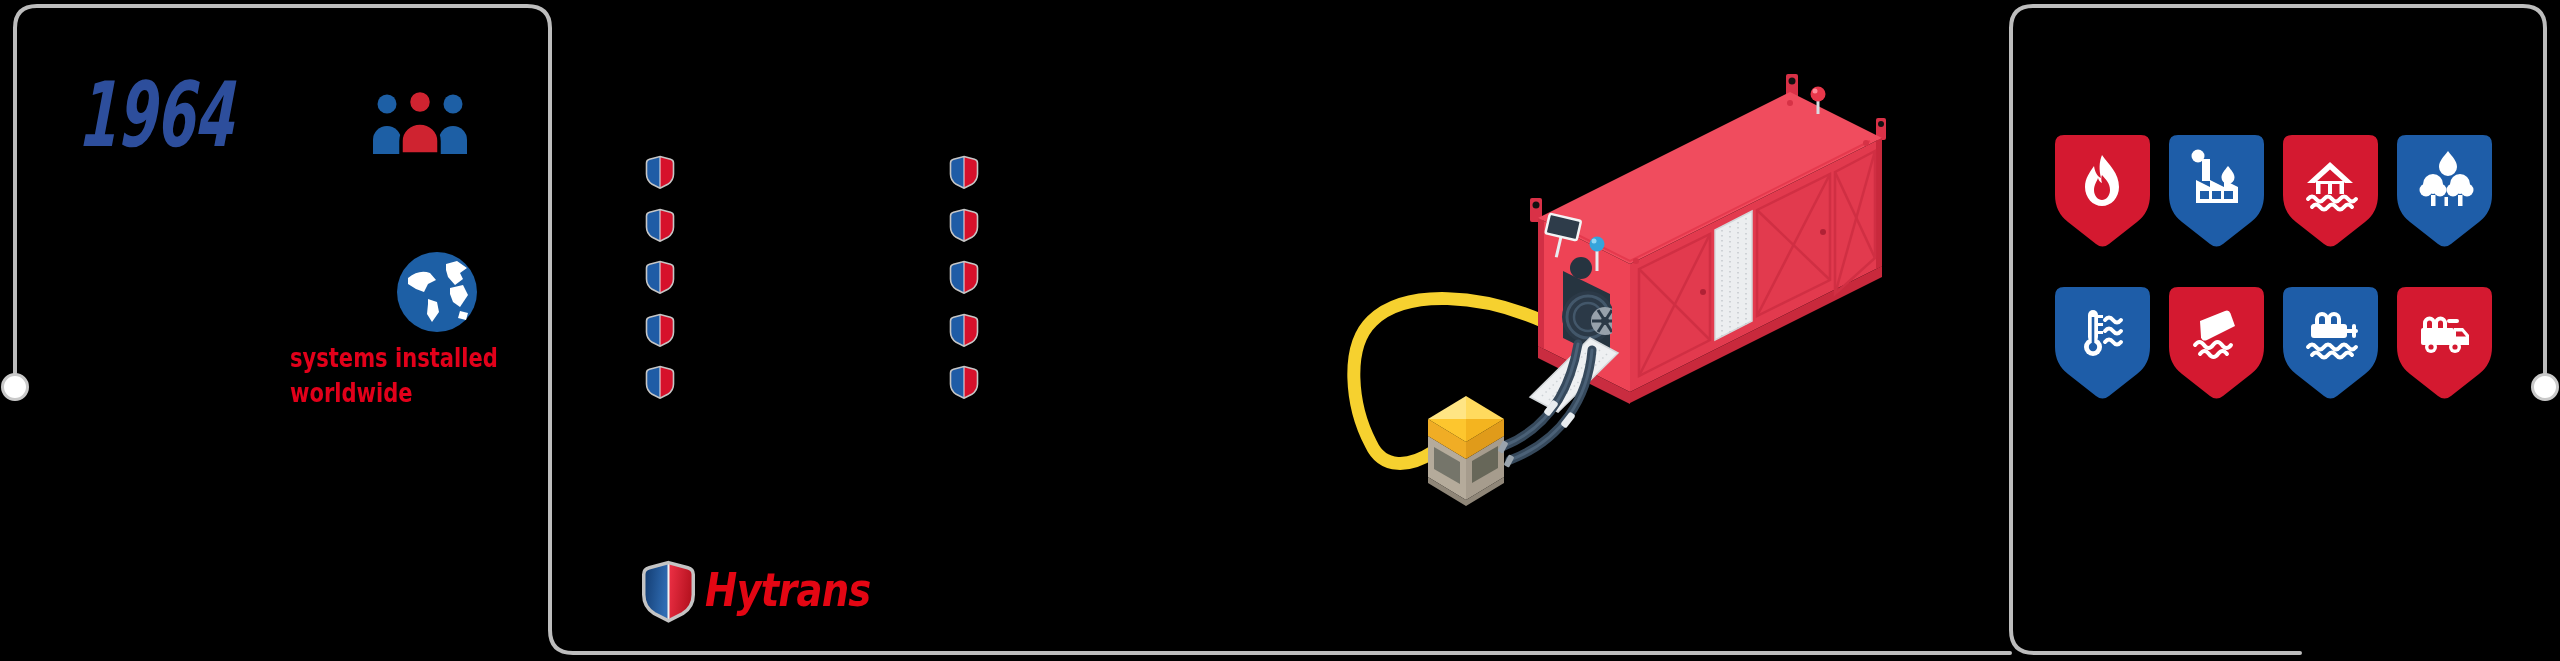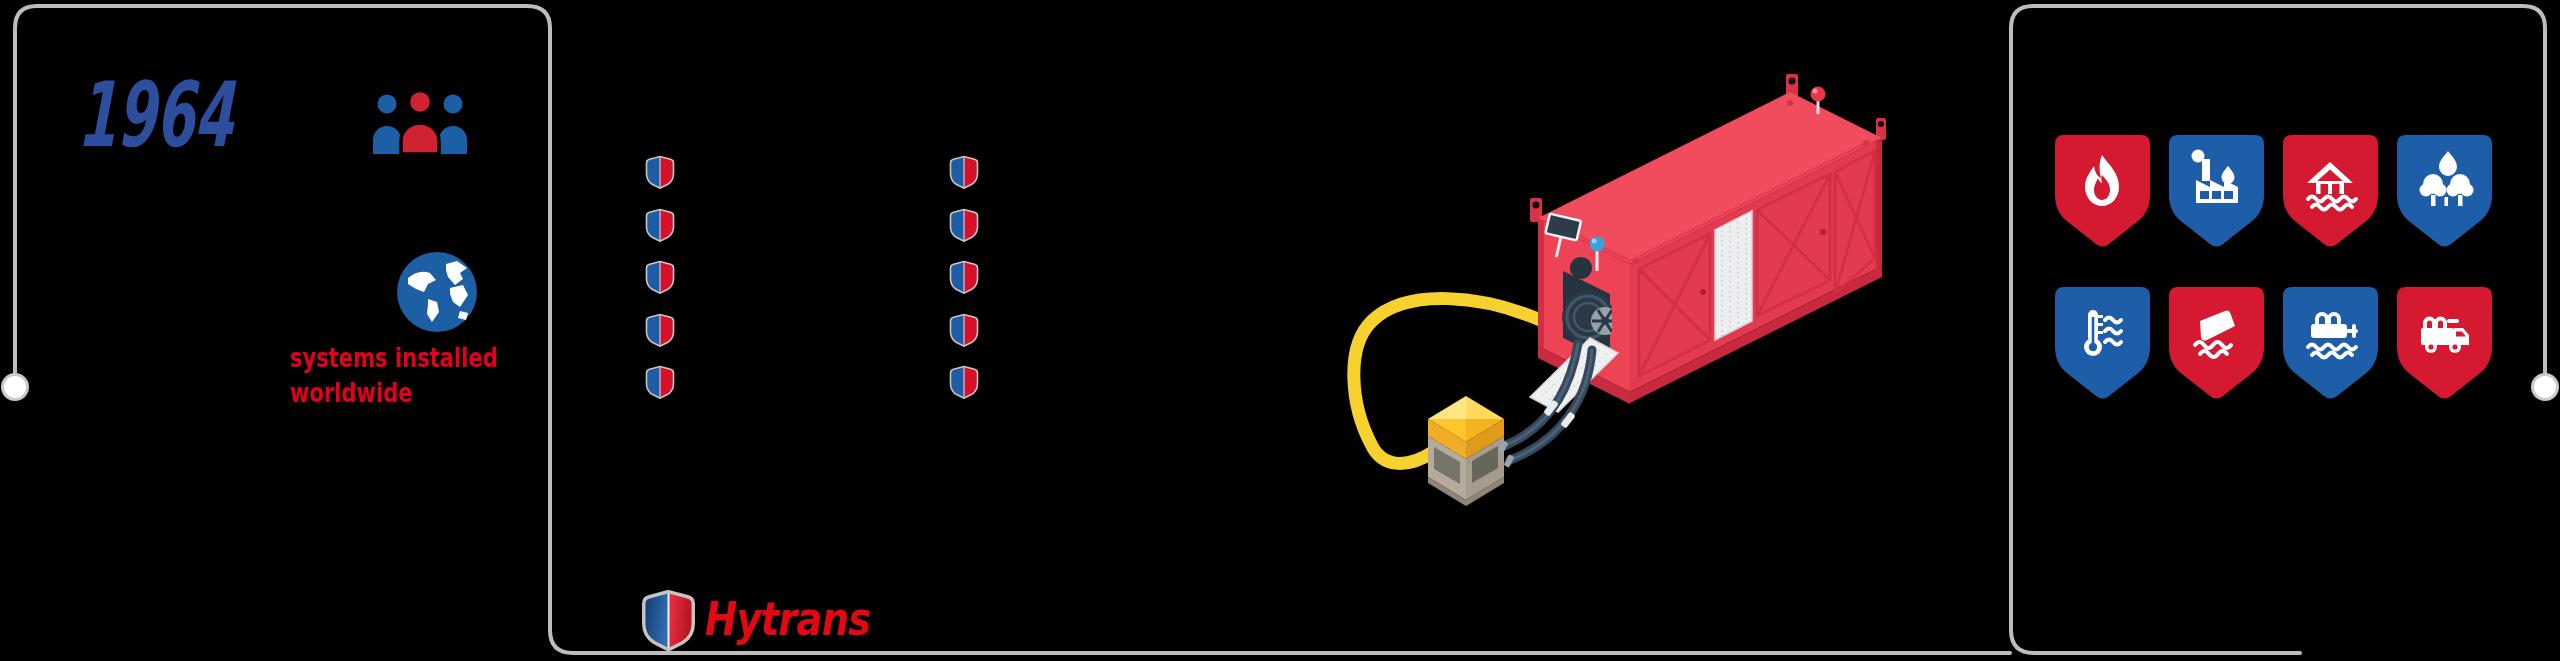--- a/index.html
+++ b/index.html
@@ -17,21 +17,21 @@
            white-space:nowrap;}
   .icon-abs{position:absolute;}
 
   
   .bullet-col{position:absolute;top:155px;display:flex;flex-direction:column;gap:18.5px;}
   .bullet-col.c1{left:645px;} .bullet-col.c2{left:949px;}
   .bullet-shield{width:30px;height:34px;}
   .sh-l{fill:var(--c-bullet_blue,#1f5ca6);} .sh-r{fill:var(--c-bullet_red,#d6112b);}
 
   
-  .logo{position:absolute;left:641px;top:585px;display:flex;align-items:flex-end;}
+  .logo{position:absolute;left:641px;top:556px;display:flex;align-items:flex-end;}
   .logo-text{position:absolute;left:64px;top:6px;font-size:47px;font-weight:bold;font-style:italic;
              color:var(--c-logo_red,#e30613);transform:scaleX(.82);transform-origin:left top;
              white-space:nowrap;letter-spacing:-1px;}
 
   
   .badges{position:absolute;left:2055px;top:135px;display:grid;
           grid-template-columns:repeat(4,95px);grid-auto-rows:113px;column-gap:19px;row-gap:39px;}
   .badge{width:95px;height:114px;}
   .badge .bgfill{fill:#d41930;}
   .badge.red  .bgfill{fill:var(--c-badge_red,#d41930);}

